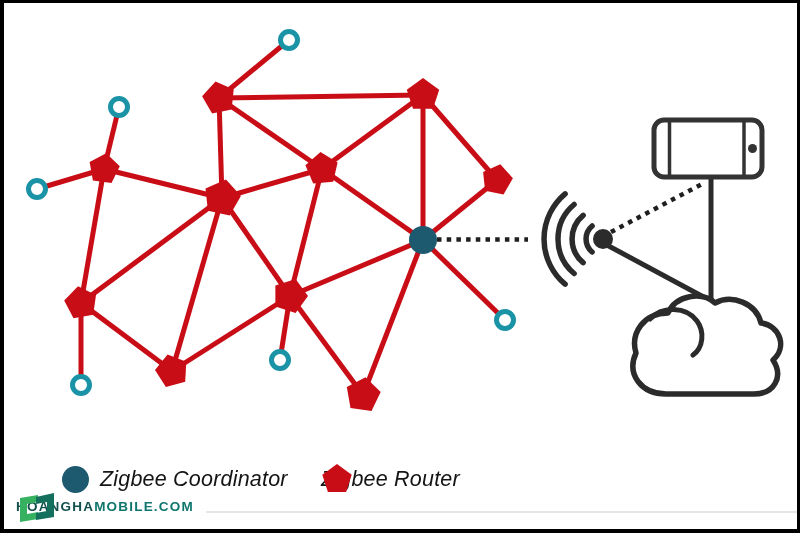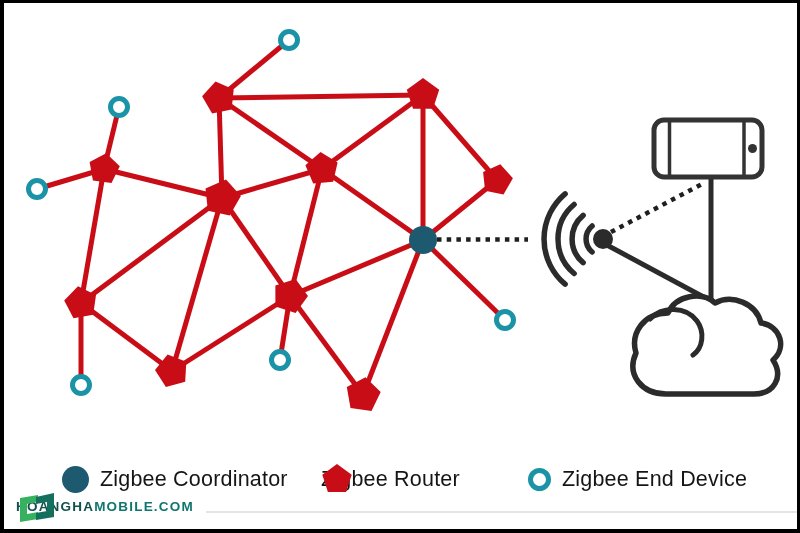--- a/index.html
+++ b/index.html
@@ -4,21 +4,21 @@
 <style>
   html,body{margin:0;padding:0;background:#888;}
   .frame{
     position:relative;width:800px;height:533px;box-sizing:border-box;
     background:#ffffff;border:solid #000;border-width:3px 3px 4px 4px;
     overflow:hidden;font-family:"Liberation Sans", sans-serif;
   }
   svg{position:absolute;left:0;top:0;}
   .legend{position:absolute;top:461px;left:0;width:100%;height:30px;}
   .legend-item{position:absolute;display:flex;align-items:center;gap:11px;height:30px;}
-  .legend-label{font-size:21.5px;color:#151515;letter-spacing:0.2px;white-space:nowrap;}
+  .legend-label{font-size:21.5px;color:#151515;letter-spacing:0.2px;white-space:nowrap;font-style:italic;}
   .marker-coordinator{width:27px;height:27px;border-radius:50%;background:var(--coord,#1d5a70);}
   .marker-end{width:13px;height:13px;border-radius:50%;border:5px solid var(--ring,#1b93a6);background:#fff;}
   .footer-line{position:absolute;top:508px;left:202px;width:594px;height:2px;background:#e5e5e8;}
   .brand{position:absolute;left:12px;top:489px;display:flex;align-items:center;gap:5px;}
   .brand-text{font-size:13.5px;font-weight:bold;letter-spacing:1.2px;line-height:30px;}
   .brand-text .p1{color:#134f4b;}
   .brand-text .p2{color:#0f766e;}
 </style>
 </head>
 <body>
@@ -109,24 +109,20 @@
     <div class="legend-item" style="left:58px">
       <div class="marker-coordinator"></div>
       <span class="legend-label">Zigbee Coordinator</span>
     </div>
     <div class="legend-item" style="left:317px">
       <svg width="32" height="29" viewBox="0 0 32 29">
         <polygon points="16,0 30.7,10.7 25.1,28 6.9,28 1.3,10.7" fill="#c90d16"></polygon>
       </svg>
       <span class="legend-label">Zigbee Router</span>
     </div>
-    <div class="legend-item" style="left:524px">
-      <div class="marker-end"></div>
-      <span class="legend-label">Zigbee End Device</span>
-    </div>
   </div>
 
   <div class="footer-line"></div>
   <div class="brand">
     <svg width="42" height="31" viewBox="0 0 42 31">
       <path d="M4,6 L22,3 L22,10 L11,12 L11,22 L22,20 L22,27 L4,30 Z" fill="#36b15f"></path>
       <path d="M38,1 L38,25 L20,28 L20,21 L31,19 L31,10 L20,12 L20,5 Z" fill="#146f5c"></path>
     </svg>
     <div class="brand-text">
       <span class="p1">HOANGHA</span><span class="p2">MOBILE.COM</span>

